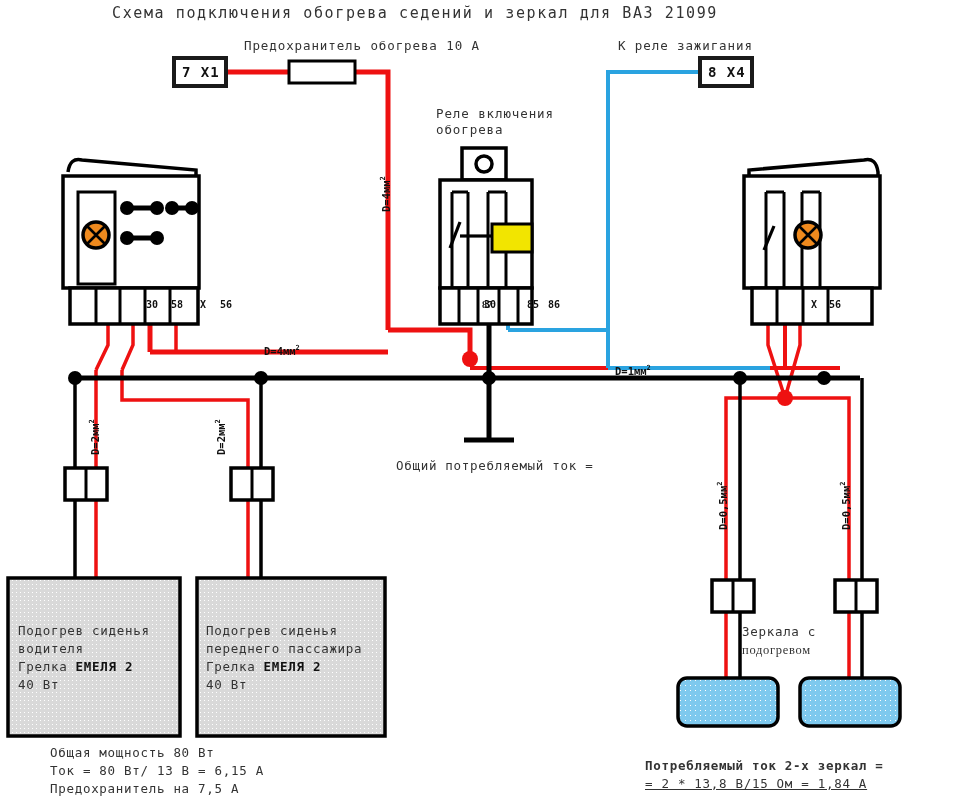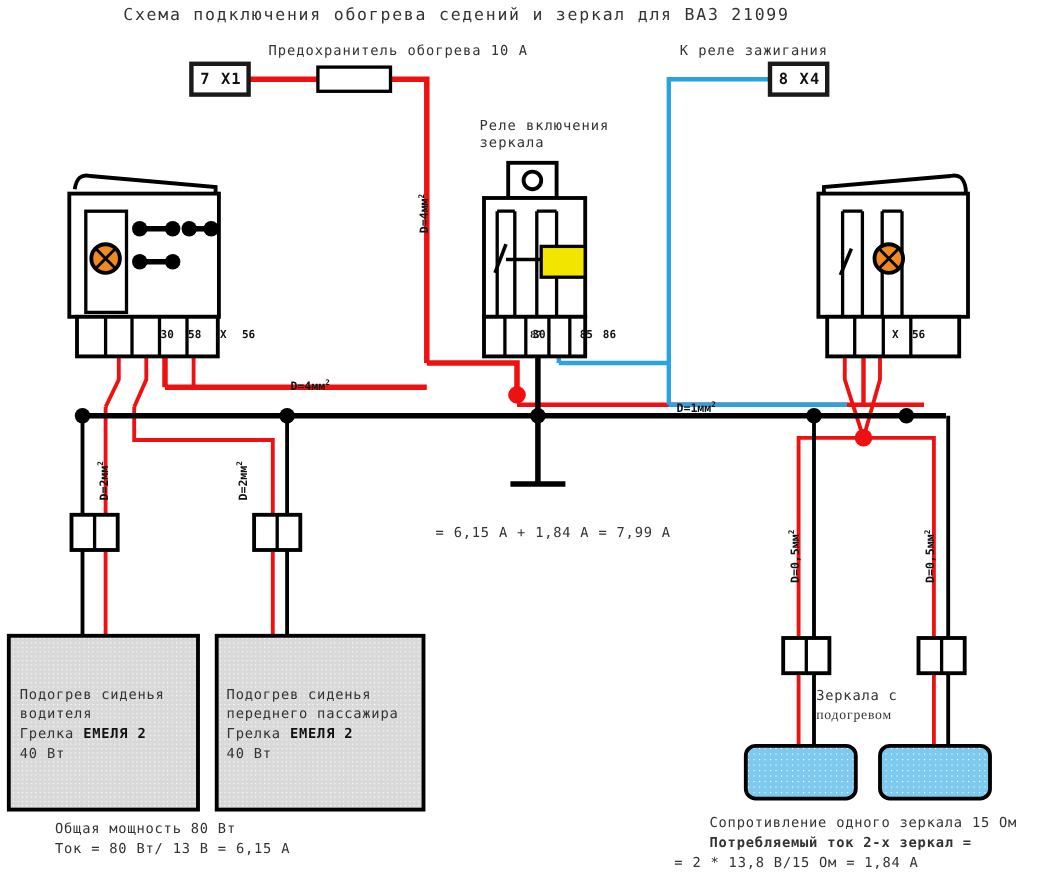--- a/index.html
+++ b/index.html
@@ -162,21 +162,21 @@
 
     <rect x="678" y="678" width="100" height="48" rx="9" ry="9" fill="url(#dots-blue)" stroke="#000" stroke-width="3.5"></rect>
     <rect x="800" y="678" width="100" height="48" rx="9" ry="9" fill="url(#dots-blue)" stroke="#000" stroke-width="3.5"></rect>
   </svg>
 
   <div class="txt title" style="left:112px;top:4px;">Схема подключения обогрева седений и зеркал для ВАЗ 21099</div>
 
   <div class="txt hdr" style="left:244px;top:38px;">Предохранитель обогрева 10 А</div>
   <div class="txt hdr" style="left:618px;top:38px;">К реле зажигания</div>
   <div class="txt hdr" style="left:436px;top:106px;">Реле включения</div>
-  <div class="txt hdr" style="left:436px;top:122px;">зеркала</div>
+  <div class="txt hdr" style="left:436px;top:122px;">обогрева</div>
 
   <div class="txt conn" style="left:182px;top:63px;">7 X1</div>
   <div class="txt conn" style="left:708px;top:63px;">8 X4</div>
 
   <div class="txt term" style="left:99px;top:298px;">30</div>
   <div class="txt term" style="left:124px;top:298px;">58</div>
   <div class="txt term" style="left:153px;top:298px;">X</div>
   <div class="txt term" style="left:173px;top:298px;">56</div>
 
   <div class="txt term" style="left:437px;top:298px;">30</div>
@@ -188,28 +188,28 @@
   <div class="txt term" style="left:782px;top:298px;">56</div>
 
   <div class="txt gauge vgauge" style="left:379px;top:212px;"><span>D=4мм</span><sup>2</sup></div>
   <div class="txt gauge" style="left:264px;top:344px;"><span>D=4мм</span><sup>2</sup></div>
   <div class="txt gauge" style="left:615px;top:364px;"><span>D=1мм</span><sup>2</sup></div>
   <div class="txt gauge vgauge" style="left:88px;top:455px;"><span>D=2мм</span><sup>2</sup></div>
   <div class="txt gauge vgauge" style="left:214px;top:455px;"><span>D=2мм</span><sup>2</sup></div>
   <div class="txt gauge vgauge" style="left:716px;top:530px;"><span>D=0,5мм</span><sup>2</sup></div>
   <div class="txt gauge vgauge" style="left:839px;top:530px;"><span>D=0,5мм</span><sup>2</sup></div>
 
-  <div class="txt note" style="left:396px;top:476px;">= 6,15 А + 1,84 А = 7,99 А</div>
+  <div class="txt note" style="left:396px;top:458px;">Общий потребляемый ток =</div>
 
   <div class="txt note" style="left:50px;top:745px;">Общая мощность 80 Вт</div>
   <div class="txt note" style="left:50px;top:763px;">Ток = 80 Вт/ 13 В = 6,15 А</div>
-
-  <div class="txt note" style="left:645px;top:740px;">Сопротивление одного зеркала 15 Ом</div>
+  <div class="txt note" style="left:50px;top:781px;">Предохранитель на 7,5 А</div>
+
   <div class="txt note" style="left:645px;top:758px;font-weight:bold;">Потребляемый ток 2-х зеркал =</div>
-  <div class="txt note" style="left:613px;top:776px;">= 2 * 13,8 В/15 Ом = 1,84 А</div>
+  <div class="txt note" style="left:645px;top:776px;text-decoration:underline;">= 2 * 13,8 В/15 Ом = 1,84 А</div>
 
   <div class="txt note" style="left:742px;top:624px;">Зеркала с</div>
   <div class="txt note" style="left:742px;top:642px;font-family:Liberation Serif, serif;">подогревом</div>
 
   <div class="txt boxtxt" style="left:18px;top:623px;">Подогрев сиденья</div>
   <div class="txt boxtxt" style="left:18px;top:641px;text-align:center;">водителя</div>
   <div class="txt boxtxt" style="left:18px;top:659px;"><span>Грелка </span><b>ЕМЕЛЯ 2</b></div>
   <div class="txt boxtxt" style="left:18px;top:677px;">40 Вт</div>
 
   <div class="txt boxtxt" style="left:206px;top:623px;">Подогрев сиденья</div>

